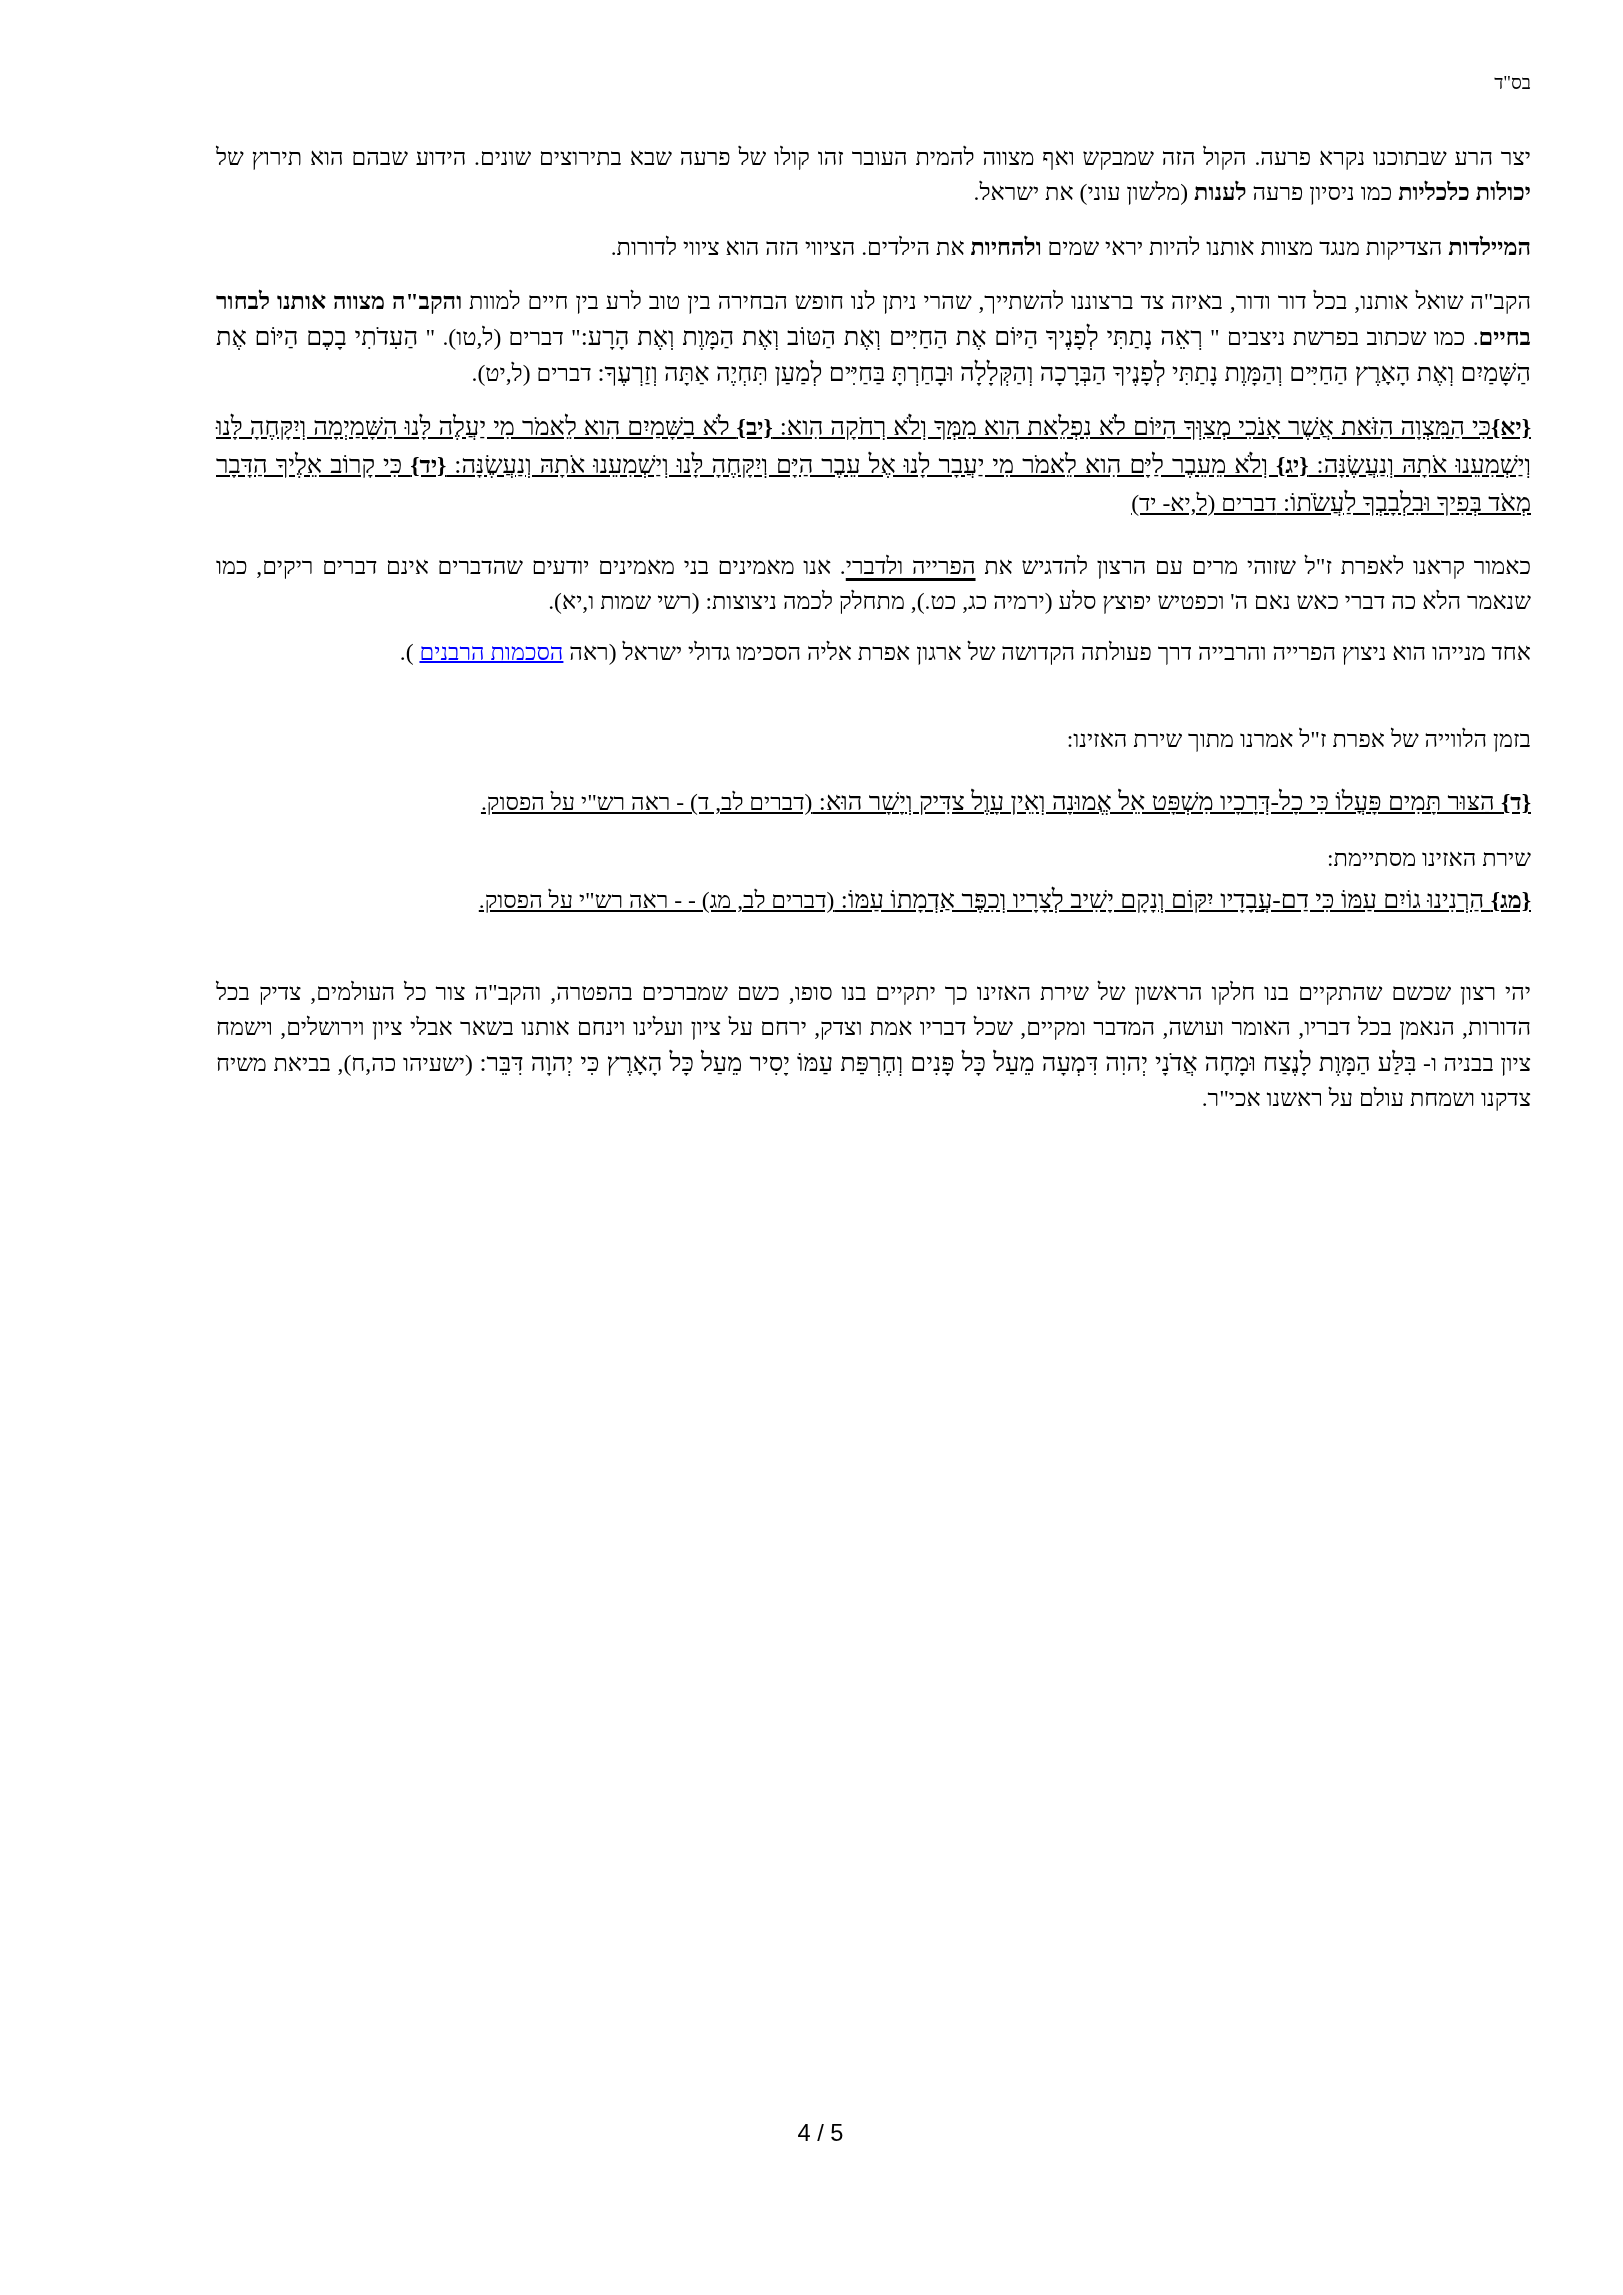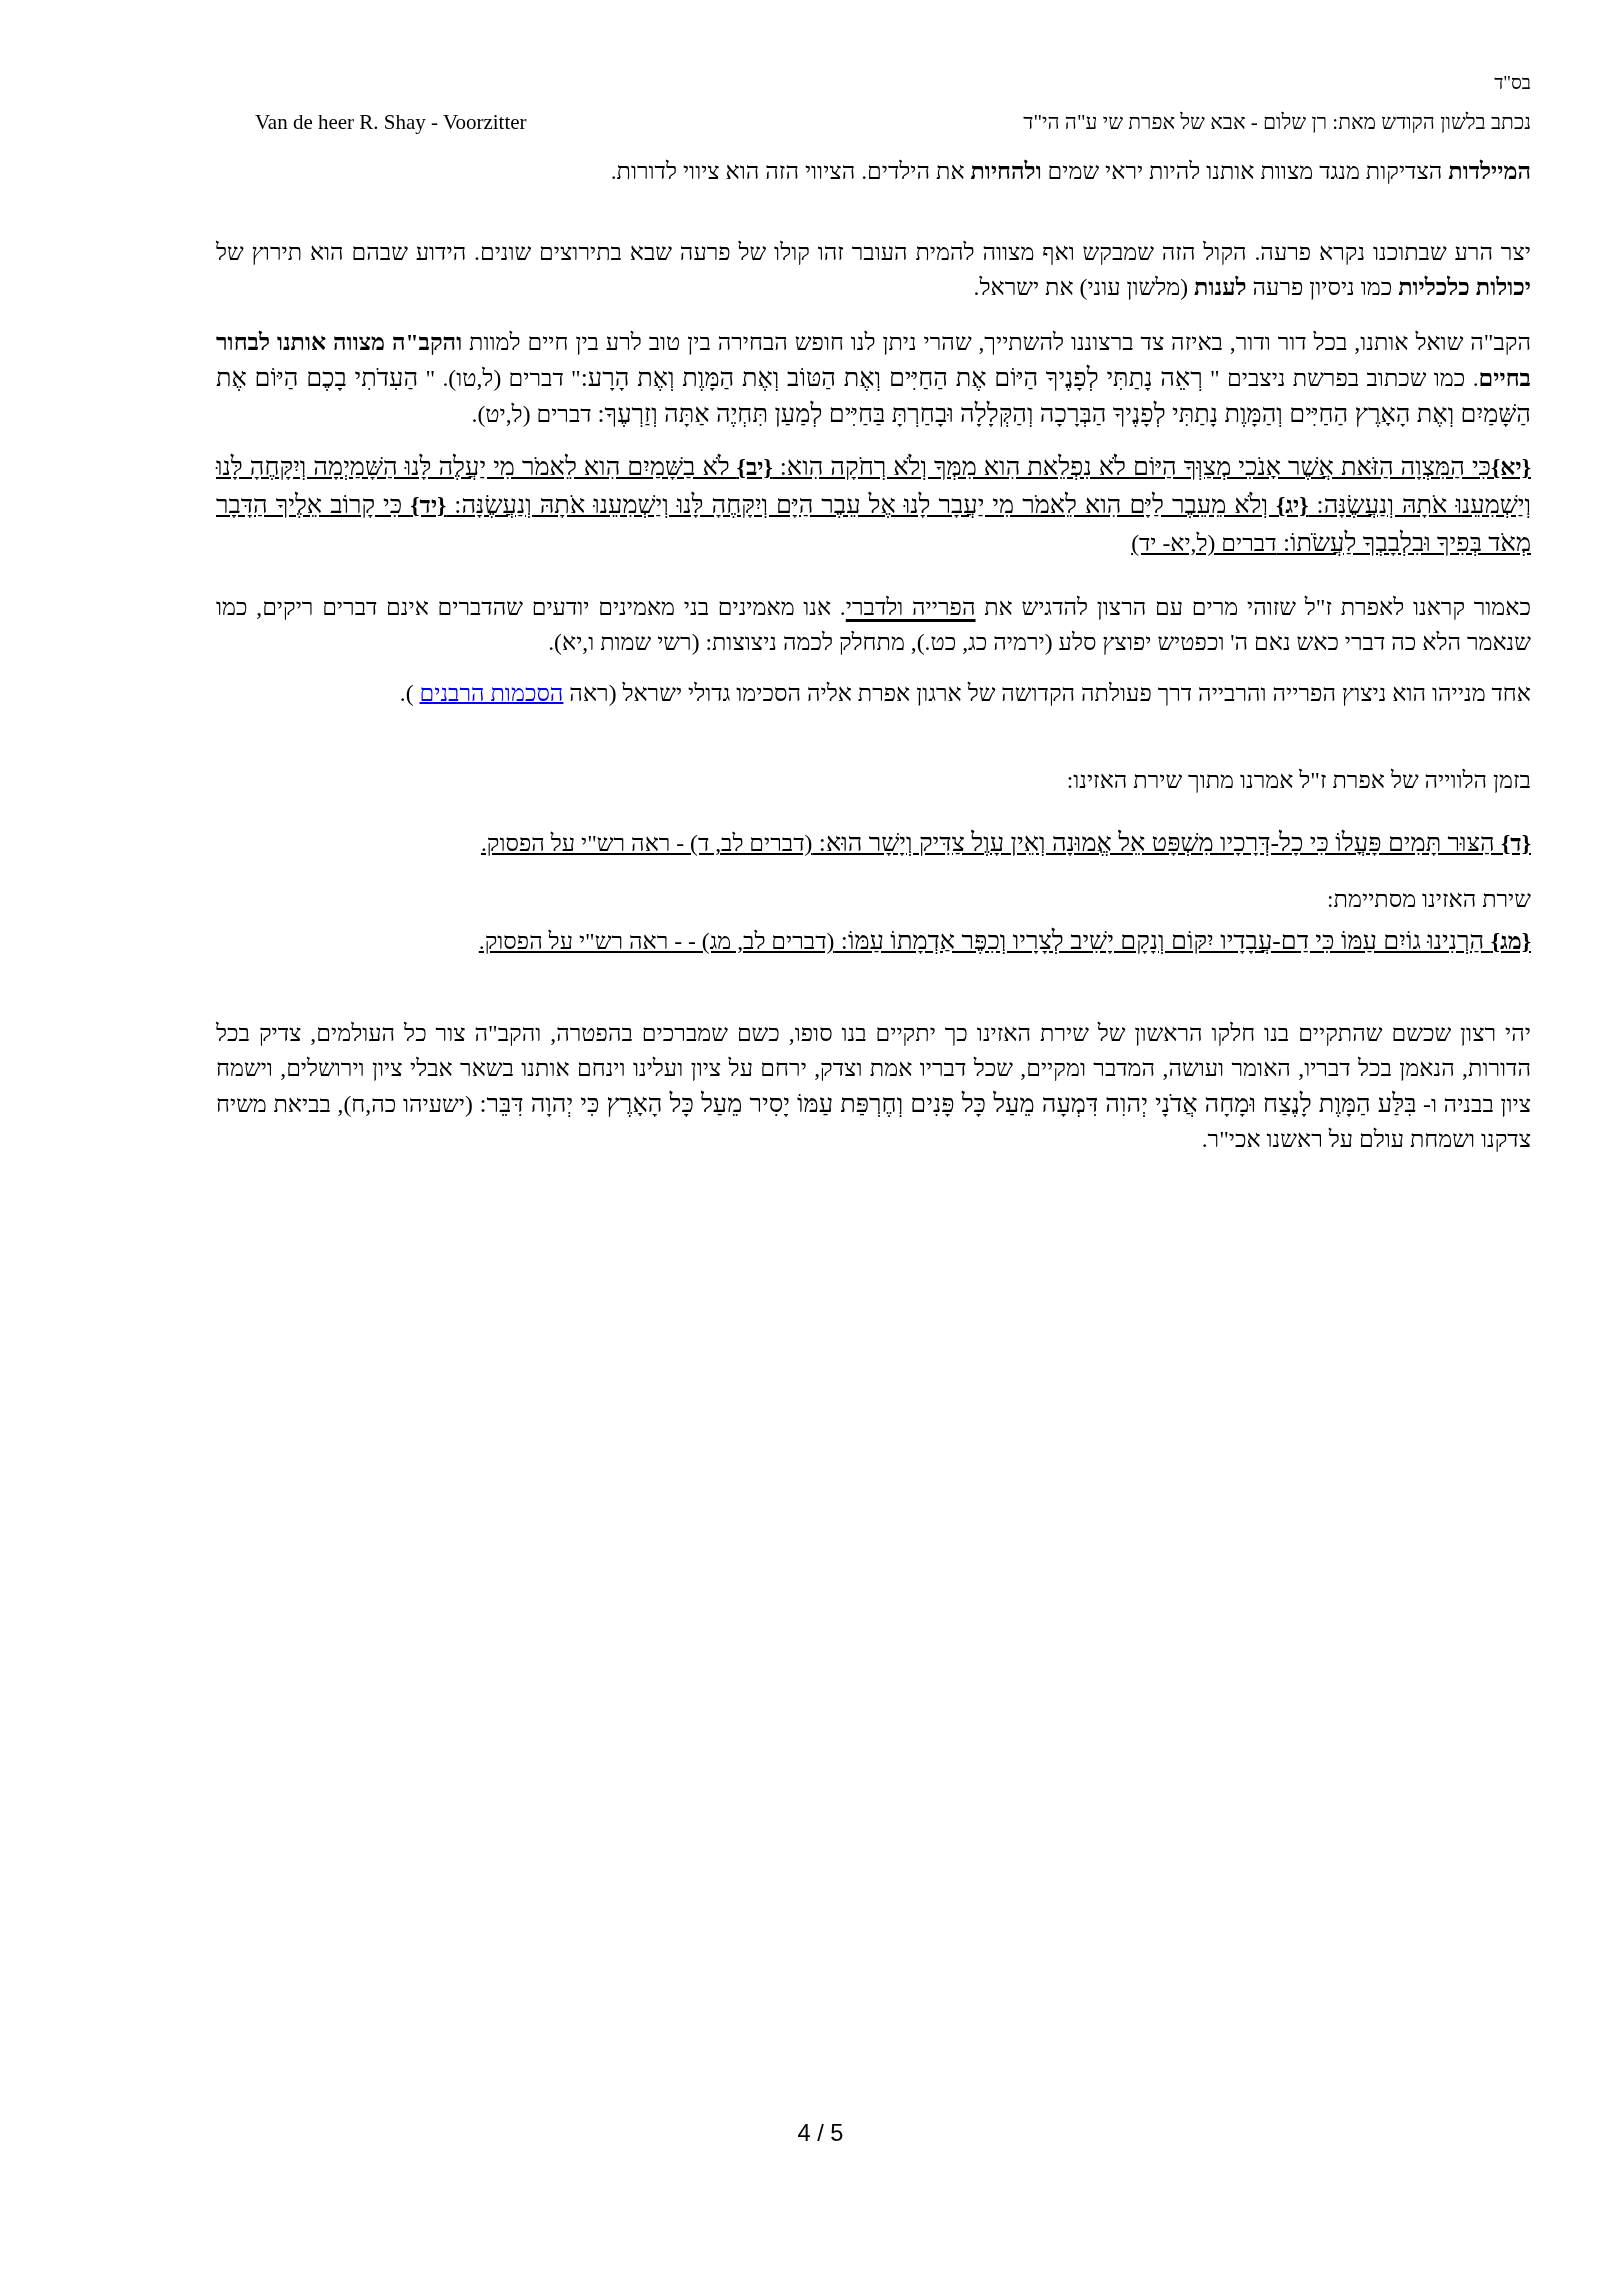--- a/index.html
+++ b/index.html
@@ -81,28 +81,24 @@
   }
 </style>
 </head>
 <body>
 
 <div class="page">
   <div class="content">
 
     <div class="bsd">בס"ד</div>
 
-    <div class="header-row">
-      <span class="header-left">Van de heer R. Shay - Voorzitter</span>
-      <span class="header-right">נכתב בלשון הקודש מאת: רן שלום - אבא של אפרת שי ע"ה הי"ד</span>
-    </div>
+
+    <p class="para mt-p1"><span>יצר הרע שבתוכנו נקרא פרעה. הקול הזה שמבקש ואף מצווה להמית העובר זהו קולו של פרעה שבא בתירוצים שונים. הידוע שבהם הוא תירוץ של </span><span class="b">יכולות כלכליות</span><span> כמו ניסיון פרעה </span><span class="b">לענות</span><span> (מלשון עוני) את ישראל.</span></p>
 
     <p class="para mt-p2"><span class="b">המיילדות</span><span> הצדיקות מנגד מצוות אותנו להיות יראי שמים </span><span class="b">ולהחיות</span><span> את הילדים. הציווי הזה הוא ציווי לדורות.</span></p>
-
-    <p class="para mt-p1"><span>יצר הרע שבתוכנו נקרא פרעה. הקול הזה שמבקש ואף מצווה להמית העובר זהו קולו של פרעה שבא בתירוצים שונים. הידוע שבהם הוא תירוץ של </span><span class="b">יכולות כלכליות</span><span> כמו ניסיון פרעה </span><span class="b">לענות</span><span> (מלשון עוני) את ישראל.</span></p>
 
     <p class="para mt-p3"><span>הקב"ה שואל אותנו, בכל דור ודור, באיזה צד ברצוננו להשתייך, שהרי ניתן לנו חופש הבחירה בין טוב לרע בין חיים למוות </span><span class="b">והקב"ה מצווה אותנו לבחור בחיים</span><span>. כמו שכתוב בפרשת ניצבים " </span><span class="v">רְאֵה נָתַתִּי לְפָנֶיךָ הַיּוֹם אֶת הַחַיִּים וְאֶת הַטּוֹב וְאֶת הַמָּוֶת וְאֶת הָרָע:</span><span>" דברים (ל,טו). " </span><span class="v">הַעִדֹתִי בָכֶם הַיּוֹם אֶת הַשָּׁמַיִם וְאֶת הָאָרֶץ הַחַיִּים וְהַמָּוֶת נָתַתִּי לְפָנֶיךָ הַבְּרָכָה וְהַקְּלָלָה וּבָחַרְתָּ בַּחַיִּים לְמַעַן תִּחְיֶה אַתָּה וְזַרְעֶךָ:</span><span> דברים (ל,יט).</span></p>
 
 
     <p class="para quote mt-p5"><span class="b">{יא}</span><span class="v">כִּי הַמִּצְוָה הַזֹּאת אֲשֶׁר אָנֹכִי מְצַוְּךָ הַיּוֹם לֹא נִפְלֵאת הִוא מִמְּךָ וְלֹא רְחֹקָה הִוא: </span><span class="b">{יב}</span><span class="v"> לֹא בַשָּׁמַיִם הִוא לֵאמֹר מִי יַעֲלֶה לָּנוּ הַשָּׁמַיְמָה וְיִקָּחֶהָ לָּנוּ וְיַשְׁמִעֵנוּ אֹתָהּ וְנַעֲשֶׂנָּה: </span><span class="b">{יג}</span><span class="v"> וְלֹא מֵעֵבֶר לַיָּם הִוא לֵאמֹר מִי יַעֲבָר לָנוּ אֶל עֵבֶר הַיָּם וְיִקָּחֶהָ לָּנוּ וְיַשְׁמִעֵנוּ אֹתָהּ וְנַעֲשֶׂנָּה: </span><span class="b">{יד}</span><span class="v"> כִּי קָרוֹב אֵלֶיךָ הַדָּבָר מְאֹד בְּפִיךָ וּבִלְבָבְךָ לַעֲשֹׂתוֹ: </span><span>דברים (ל,יא- יד)</span></p>
 
 
     <p class="para mt-p6"><span>כאמור קראנו לאפרת ז"ל שזוהי מרים עם הרצון להדגיש את </span><span class="u">הפרייה ולדברי</span><span>. אנו מאמינים בני מאמינים יודעים שהדברים אינם דברים ריקים, כמו שנאמר הלא כה דברי כאש נאם ה' וכפטיש יפוצץ סלע (ירמיה כג, כט.), מתחלק לכמה ניצוצות: (רשי שמות ו,יא).</span></p>
 
     <p class="para mt-p7"><span>אחד מנייהו הוא ניצוץ הפרייה והרבייה דרך פעולתה הקדושה של ארגון אפרת אליה הסכימו גדולי ישראל (ראה </span><a class="link" href="#">הסכמות הרבנים</a><span> ).</span></p>

